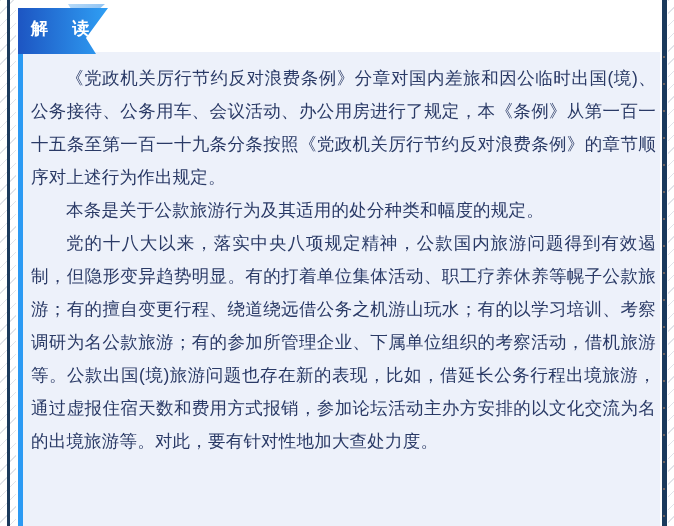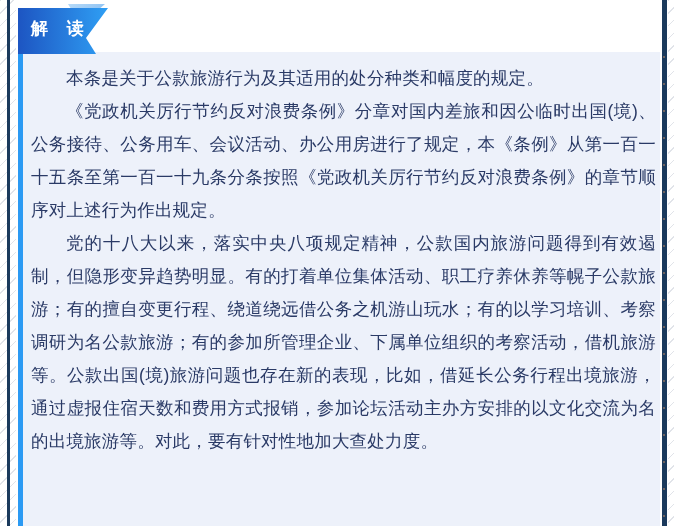--- a/index.html
+++ b/index.html
@@ -59,38 +59,39 @@
   }
   .badge svg{display:block;}
   .badge-label{
     position:absolute;
     left:13px;top:13px;
     font-size:17px;
     font-weight:bold;
     color:#ffffff;
     letter-spacing:7px;
     white-space:nowrap;
+    font-family:Liberation Mono, monospace;
   }
 </style>
 </head>
 <body>
 
 <div class="page">
 
   <div class="margin-stripes left"></div>
   <div class="margin-stripes right"></div>
 
   <div class="navy-rule left" style="background: rgb(27, 58, 92);"></div>
   <div class="navy-rule right" style="background: rgb(27, 58, 92);"></div>
 
   <div class="content-box" style="background: rgb(237, 241, 250); border-left-color: rgb(43, 154, 243); color: rgb(42, 58, 102);">
     <div class="dotted-edge"></div>
     <div>
+        <p>《党政机关厉行节约反对浪费条例》分章对国内差旅和因公临时出国(境)、公务接待、公务用车、会议活动、办公用房进行了规定，本《条例》从第一百一十五条至第一百一十九条分条按照《党政机关厉行节约反对浪费条例》的章节顺序对上述行为作出规定。</p>
         <p>本条是关于公款旅游行为及其适用的处分种类和幅度的规定。</p>
-        <p>《党政机关厉行节约反对浪费条例》分章对国内差旅和因公临时出国(境)、公务接待、公务用车、会议活动、办公用房进行了规定，本《条例》从第一百一十五条至第一百一十九条分条按照《党政机关厉行节约反对浪费条例》的章节顺序对上述行为作出规定。</p>
         <p>党的十八大以来，落实中央八项规定精神，公款国内旅游问题得到有效遏制，但隐形变异趋势明显。有的打着单位集体活动、职工疗养休养等幌子公款旅游；有的擅自变更行程、绕道绕远借公务之机游山玩水；有的以学习培训、考察调研为名公款旅游；有的参加所管理企业、下属单位组织的考察活动，借机旅游等。公款出国(境)旅游问题也存在新的表现，比如，借延长公务行程出境旅游，通过虚报住宿天数和费用方式报销，参加论坛活动主办方安排的以文化交流为名的出境旅游等。对此，要有针对性地加大查处力度。</p>
       </div>
   </div>
 
   <div class="badge">
     <svg width="100" height="52" viewBox="0 0 100 52">
       <defs>
         <linearGradient id="gMain" x1="0" y1="0" x2="1" y2="0">
           <stop offset="0" id="gMainFrom" stop-color="#1d55c2"></stop>
           <stop offset="1" id="gMainTo" stop-color="#2f9ff4"></stop>

